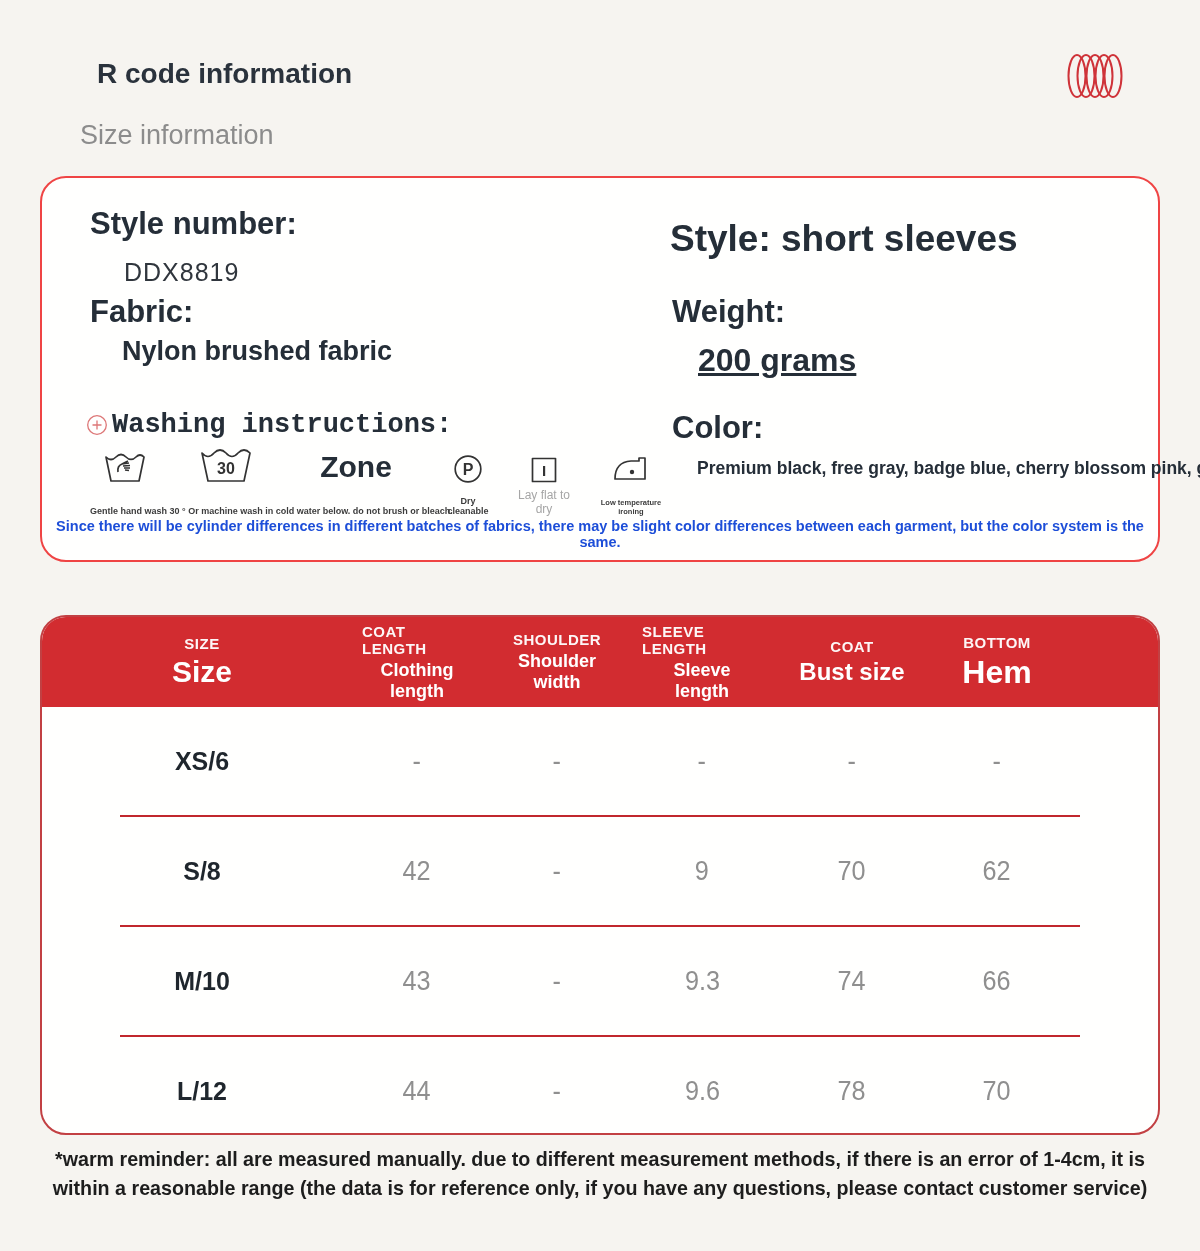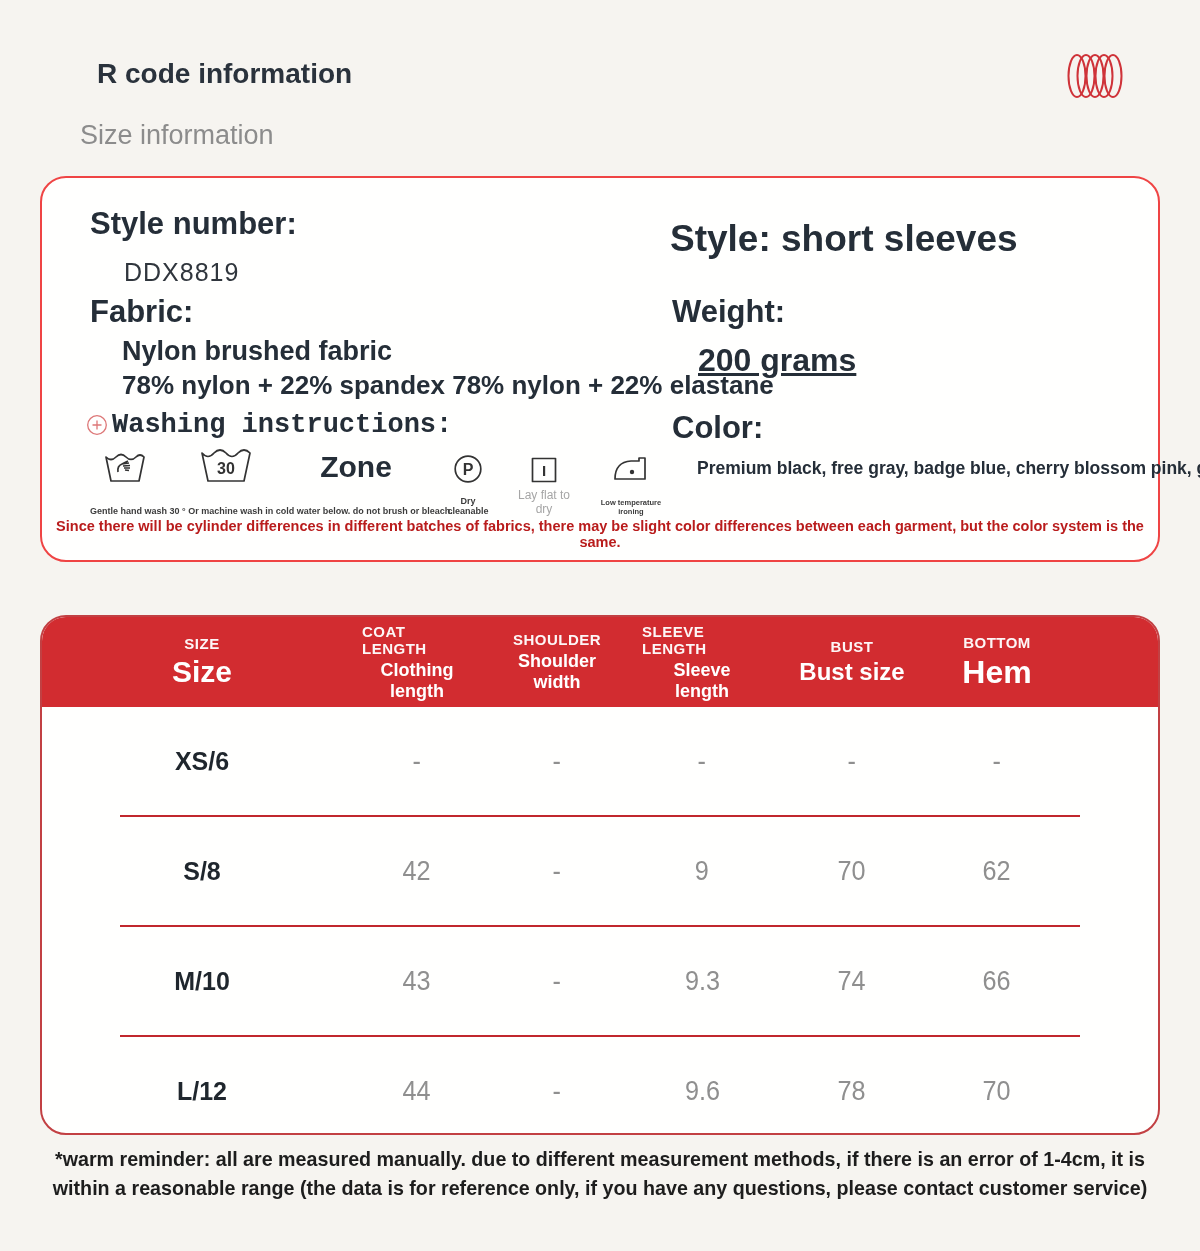--- a/index.html
+++ b/index.html
@@ -31,21 +31,21 @@
   .fabric-composition { left:80px; top:192px; font-size:26px; font-weight:bold; white-space:nowrap; }
   .washing-row { left:44px; top:232px; display:flex; align-items:center; gap:4px; }
   .washing-row .lbl-big { font-size:27px;font-family:Liberation Mono, monospace; }
   .style-line  { left:628px; top:40px; font-size:37px; font-weight:bold; }
   .weight-label { left:630px; top:116px; }
   .weight-value { left:656px; top:164px; font-size:32px; font-weight:bold;text-decoration:underline; }
   .color-label  { left:630px; top:232px; }
   .color-value  { left:655px; top:280px; font-size:17.5px; font-weight:bold; white-space:nowrap; }
   .box-note {
     left:0; right:0; top:340px; text-align:center;
-    font-size:14.5px; font-weight:bold; color:#b91c1c;
+    font-size:14.5px; font-weight:bold; color:#1d4ed8;
   }
 
   
   .wash-area {
     left:48px; top:266px;
     display:grid;
     grid-template-columns:70px 95px 130px 58px 58px 80px;
     column-gap:18px;
     align-items:end;
   }
@@ -114,21 +114,20 @@
       <ellipse cx="49" cy="26" rx="8.5" ry="21"></ellipse>
     </g>
   </svg>
 </div>
 
 <div class="abs info-box">
   <div class="abs lbl-big style-number-label">Style number:</div>
   <div class="abs style-number-value">DDX8819</div>
   <div class="abs lbl-big fabric-label">Fabric:</div>
   <div class="abs fabric-name">Nylon brushed fabric</div>
-  <div class="abs fabric-composition">78% nylon + 22% spandex 78% nylon + 22% elastane</div>
 
   <div class="abs washing-row">
     <span>
       <svg width="22" height="22" viewBox="0 0 22 22">
         <circle cx="11" cy="11" r="9.3" fill="none" stroke="#d77" stroke-width="1.3"></circle>
         <path d="M11,6.5 V15.5 M6.5,11 H15.5" stroke="#d77" stroke-width="1.3"></path>
       </svg>
     </span>
     <span class="lbl-big">Washing instructions:</span>
   </div>
@@ -191,21 +190,21 @@
     </div>
     <div class="hcell">
       <span class="top">SHOULDER</span>
       <span class="sub wrap-80">Shoulder width</span>
     </div>
     <div class="hcell">
       <span class="top">SLEEVE LENGTH</span>
       <span class="sub wrap-70">Sleeve length</span>
     </div>
     <div class="hcell">
-      <span class="top">BUST</span>
+      <span class="top">COAT</span>
       <span class="sub med">Bust size</span>
     </div>
     <div class="hcell">
       <span class="top">BOTTOM</span>
       <span class="sub huge">Hem</span>
     </div>
   </div>
 
   <div class="trow tgrid">
     <span class="size-cell">XS/6</span>

